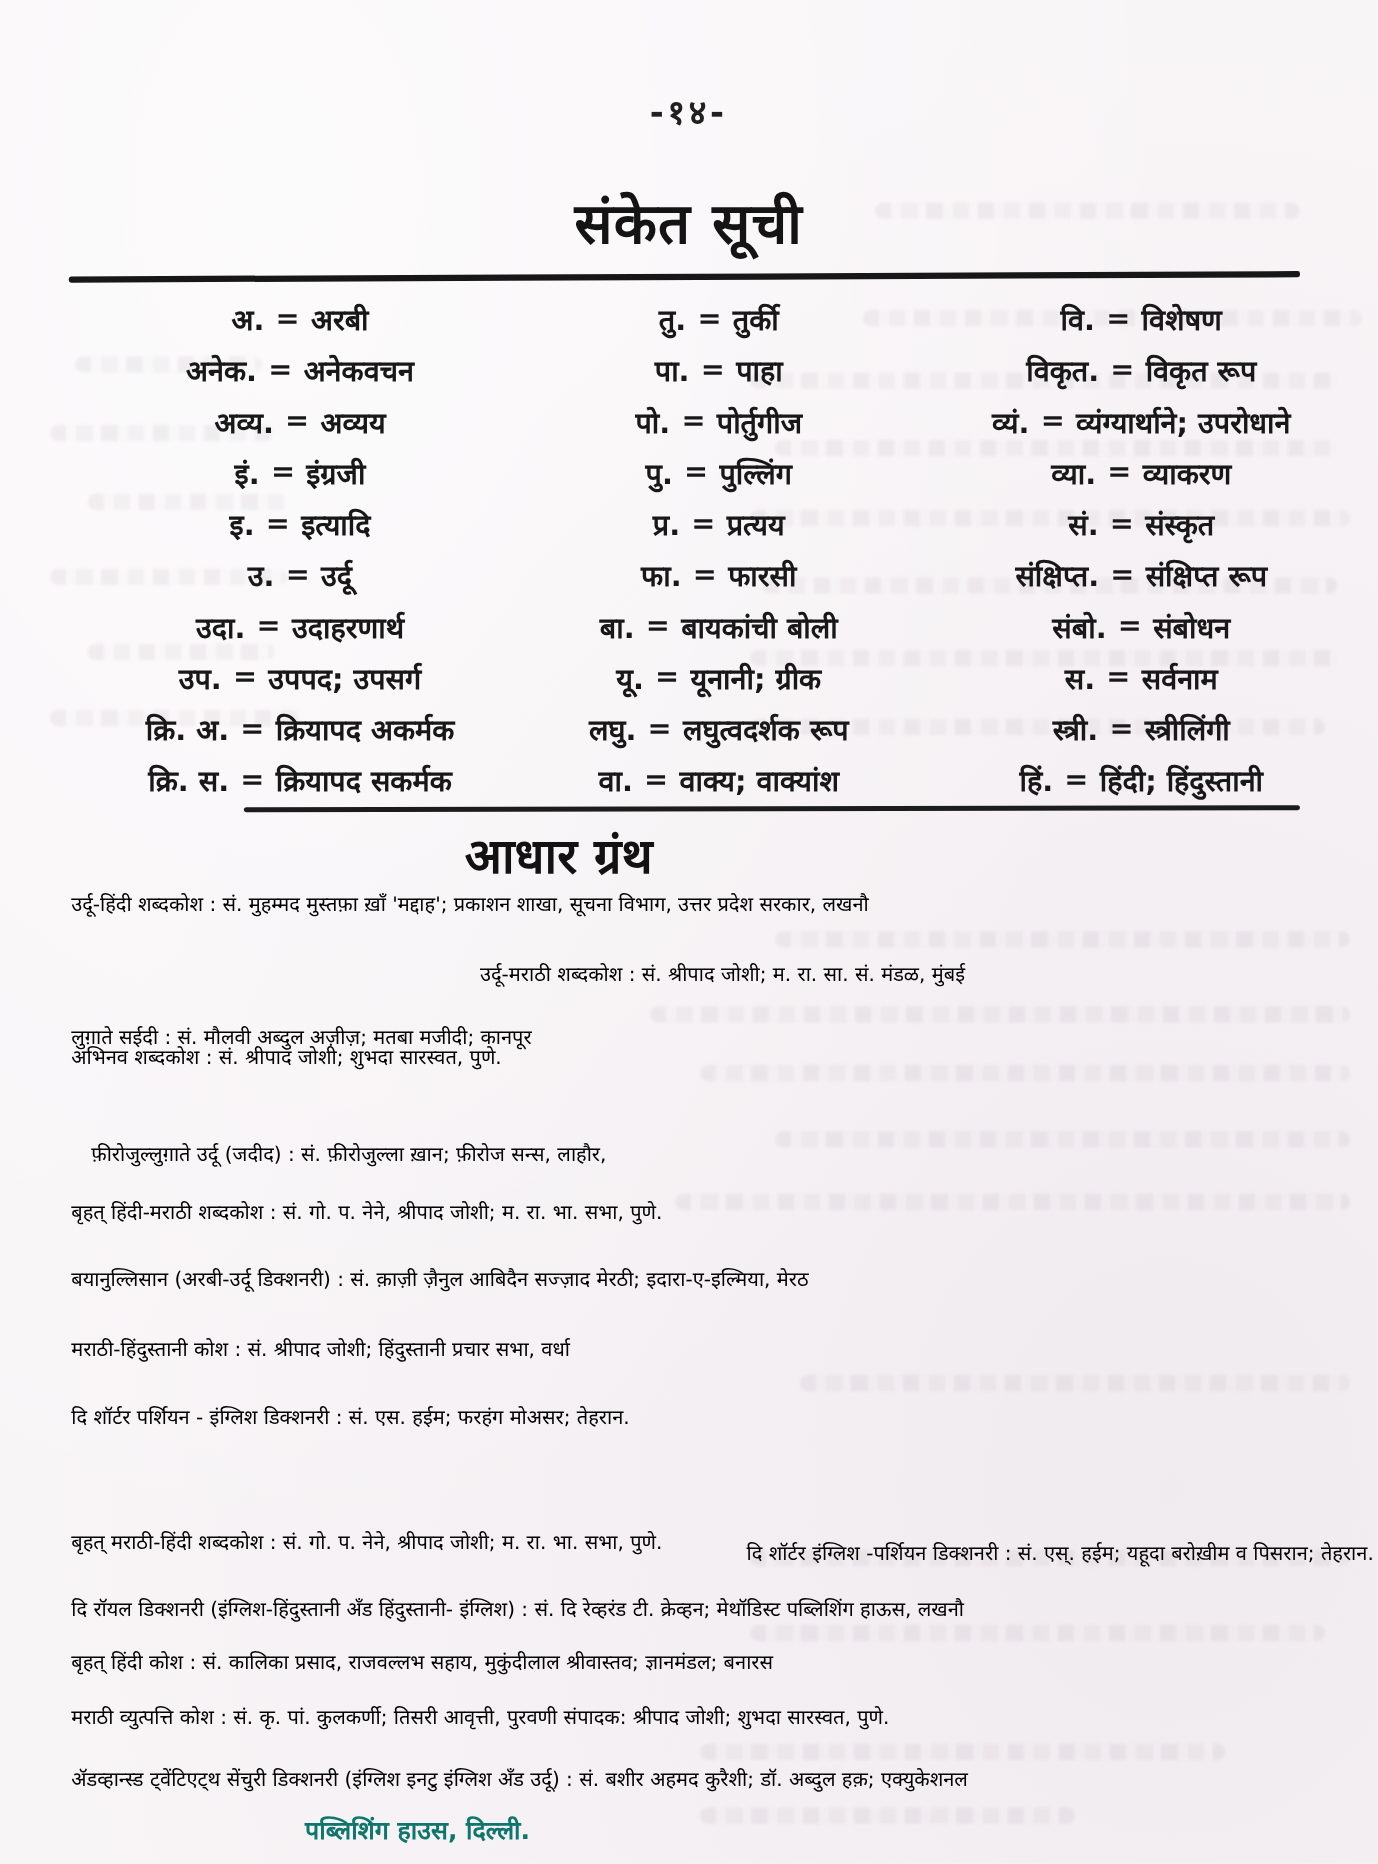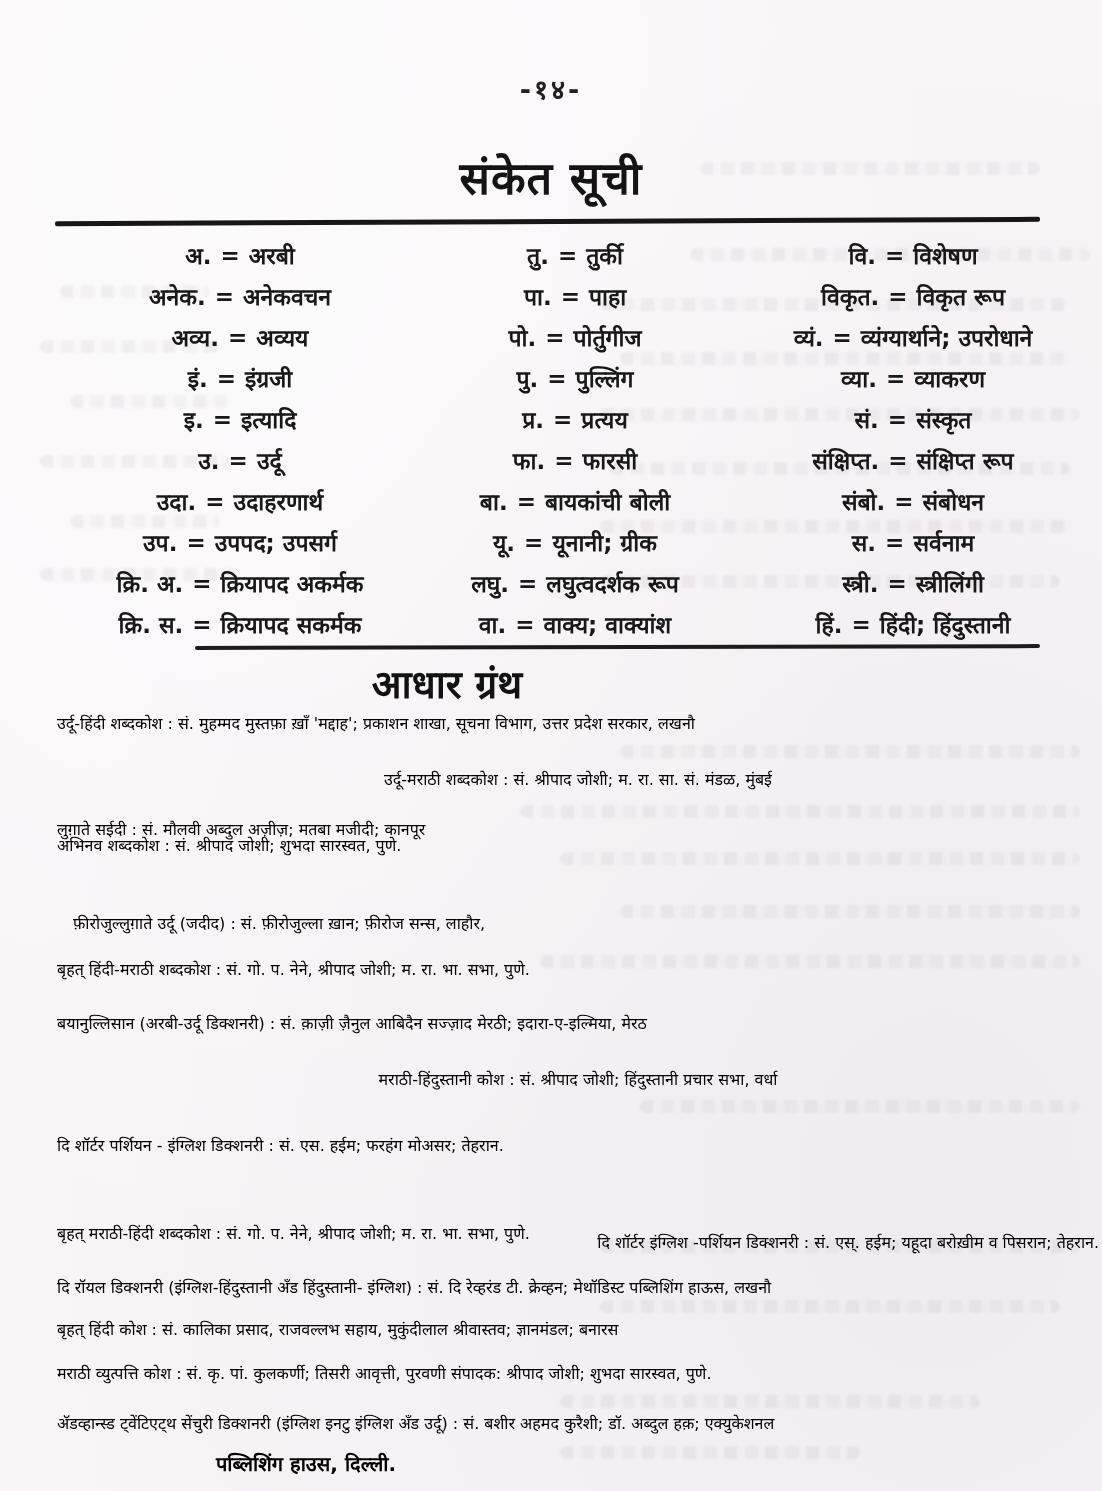--- a/index.html
+++ b/index.html
@@ -39,22 +39,22 @@
   }
   .sec-title2 {
     position:absolute; top:656px; left:0; width:894px; text-align:center;
     font-size:39px; font-weight:bold; color:#121212;
   }
   .src {
     position:absolute; left:57px; width:1042px;
     font-size:16px; font-weight:normal; white-space:nowrap; color:#000000;
   }
   .src-cont {
-    position:absolute; left:216px; width:800px;
-    font-size:20px; font-weight:bold; white-space:nowrap; color:#000000;
+    position:absolute; left:244px; width:800px;
+    font-size:20px; font-weight:bold; white-space:nowrap; color:#0f766e;
   }
   .ghost {
     position:absolute; height:13px; border-radius:7px; pointer-events:none;
     background:repeating-linear-gradient(90deg,
       rgba(122,100,116,0.22) 0 13px, rgba(122,100,116,0.03) 13px 21px,
       rgba(122,100,116,0.16) 21px 34px, rgba(122,100,116,0.02) 34px 41px);
     filter:blur(1.3px); opacity:.38;
   }
 </style>
 </head>
@@ -254,21 +254,21 @@
 <div class="rule2"></div>
 <div class="sec-title2">आधार ग्रंथ</div>
 
 <div class="src" style="top:712px;">उर्दू-हिंदी शब्दकोश : सं. मुहम्मद मुस्तफ़ा ख़ाँ 'मद्दाह'; प्रकाशन शाखा, सूचना विभाग, उत्तर प्रदेश सरकार, लखनौ</div>
 <div class="src" style="top:768px;text-align:center;">उर्दू-मराठी शब्दकोश : सं. श्रीपाद जोशी; म. रा. सा. सं. मंडळ, मुंबई</div>
 <div class="src" style="top:818px;">लुग़ाते सईदी : सं. मौलवी अब्दुल अज़ीज़; मतबा मजीदी; कानपूर</div>
 <div class="src" style="top:834px;">अभिनव शब्दकोश : सं. श्रीपाद जोशी; शुभदा सारस्वत, पुणे.</div>
 <div class="src" style="top:912px;margin-left:16px;">फ़ीरोजुल्लुग़ाते उर्दू (जदीद) : सं. फ़ीरोजुल्ला ख़ान; फ़ीरोज सन्स, लाहौर,</div>
 <div class="src" style="top:958px;">बृहत् हिंदी-मराठी शब्दकोश : सं. गो. प. नेने, श्रीपाद जोशी; म. रा. भा. सभा, पुणे.</div>
 <div class="src" style="top:1012px;">बयानुल्लिसान (अरबी-उर्दू डिक्शनरी) : सं. क़ाज़ी ज़ैनुल आबिदैन सज्ज़ाद मेरठी; इदारा-ए-इल्मिया, मेरठ</div>
-<div class="src" style="top:1068px;text-align:center;">मराठी-हिंदुस्तानी कोश : सं. श्रीपाद जोशी; हिंदुस्तानी प्रचार सभा, वर्धा</div>
-<div class="src" style="top:1122px;margin-top:12px;">दि शॉर्टर पर्शियन - इंग्लिश डिक्शनरी : सं. एस. हईम; फरहंग मोअसर; तेहरान.</div>
+<div class="src" style="top:1068px;">मराठी-हिंदुस्तानी कोश : सं. श्रीपाद जोशी; हिंदुस्तानी प्रचार सभा, वर्धा</div>
+<div class="src" style="top:1122px;">दि शॉर्टर पर्शियन - इंग्लिश डिक्शनरी : सं. एस. हईम; फरहंग मोअसर; तेहरान.</div>
 <div class="src" style="top:1231px;text-align:right;">दि शॉर्टर इंग्लिश -पर्शियन डिक्शनरी : सं. एस्. हईम; यहूदा बरोख़ीम व पिसरान; तेहरान.</div>
 <div class="src" style="top:1222px;">बृहत् मराठी-हिंदी शब्दकोश : सं. गो. प. नेने, श्रीपाद जोशी; म. रा. भा. सभा, पुणे.</div>
 <div class="src" style="top:1276px;">दि रॉयल डिक्शनरी (इंग्लिश-हिंदुस्तानी अँड हिंदुस्तानी- इंग्लिश) : सं. दि रेव्हरंड टी. क्रेव्हन; मेथॉडिस्ट पब्लिशिंग हाऊस, लखनौ</div>
 <div class="src" style="top:1318px;">बृहत् हिंदी कोश : सं. कालिका प्रसाद, राजवल्लभ सहाय, मुकुंदीलाल श्रीवास्तव; ज्ञानमंडल; बनारस</div>
 <div class="src" style="top:1362px;">मराठी व्युत्पत्ति कोश : सं. कृ. पां. कुलकर्णी; तिसरी आवृत्ती, पुरवणी संपादक: श्रीपाद जोशी; शुभदा सारस्वत, पुणे.</div>
 <div class="src" style="top:1412px;">ॲडव्हान्स्ड ट्वेंटिएट्थ सेंचुरी डिक्शनरी (इंग्लिश इनटु इंग्लिश अँड उर्दू) : सं. बशीर अहमद कुरैशी; डॉ. अब्दुल हक़; एक्युकेशनल</div>
 <div class="src-cont" style="top:1450px;">पब्लिशिंग हाउस, दिल्ली.</div>
 
 </body></html>

